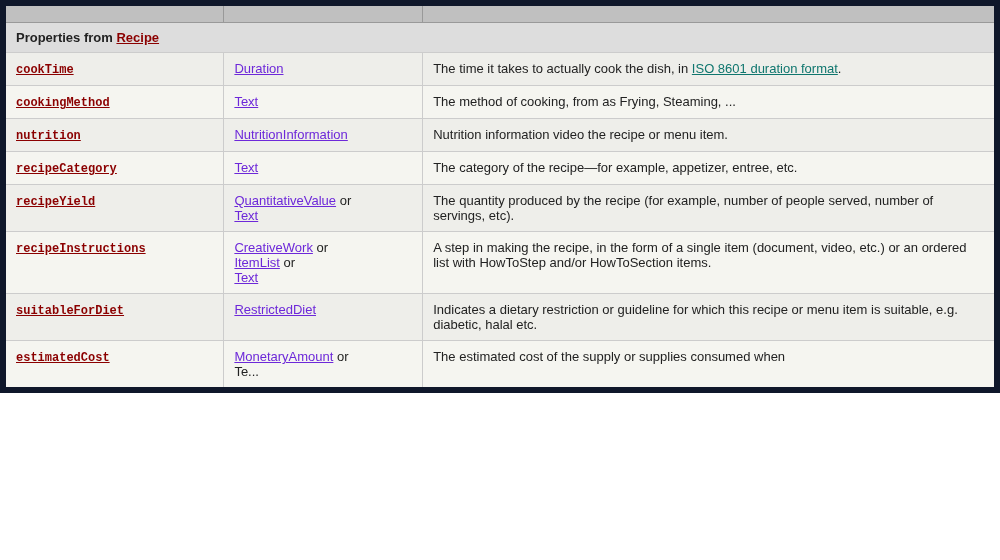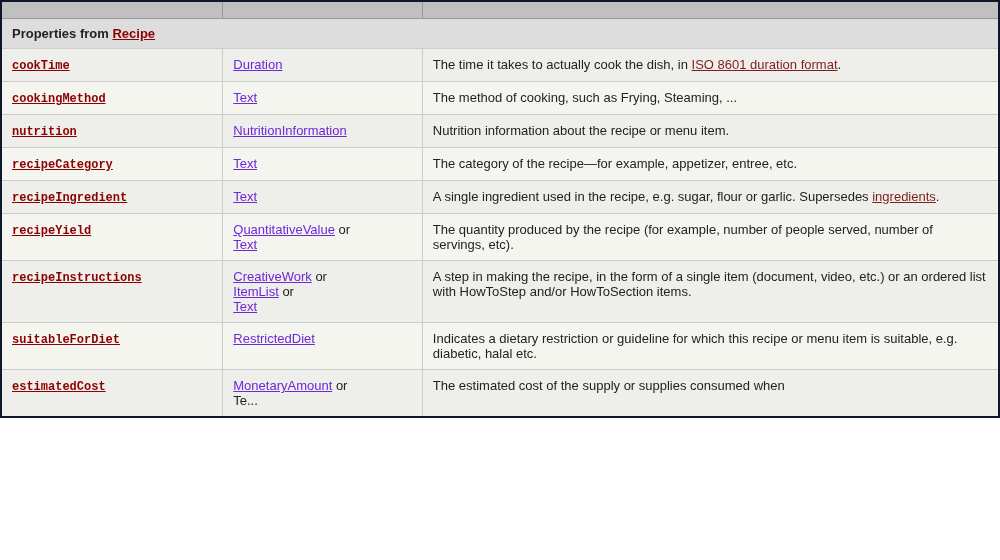--- a/index.html
+++ b/index.html
@@ -6,21 +6,21 @@
     body {
       font-family: Arial, sans-serif;
       font-size: 13px;
       background: #fff;
       color: #222;
       width: 1000px;
     }
     table {
       width: 100%;
       border-collapse: collapse;
-      border: 2px solid #0f172a;
+      border: 6px solid #0f172a;
     }
     th {
       background: #c0c0c0;
       border: 1px solid #999;
       padding: 8px 10px;
       text-align: left;
       font-weight: bold;
       font-size: 14px;
     }
     td {
@@ -47,21 +47,21 @@
       color: #8b0000;
       text-decoration: underline;
       font-size: 12px;
     }
     .type-link {
       color: #6d28d9;
       text-decoration: underline;
       cursor: pointer;
     }
     .desc-link {
-      color: #7f1d1d;
+      color: #0f766e;
       cursor: pointer;
     }
     .section-link {
       color: #8b0000;
       text-decoration: underline;
       font-weight: bold;
     }
     td:first-child {
       width: 200px;
     }
@@ -88,36 +88,31 @@
         <td colspan="3"><span>Properties from </span><a class="section-link" href="#">Recipe</a></td>
       </tr>
       <tr class="data-row">
         <td><a class="prop-name" href="#">cookTime</a></td>
         <td><a class="type-link" href="#">Duration</a></td>
         <td>The time it takes to actually cook the dish, in <a class="desc-link" href="#">ISO 8601 duration format</a>.</td>
       </tr>
       <tr class="data-row">
         <td><a class="prop-name" href="#">cookingMethod</a></td>
         <td><a class="type-link" href="#">Text</a></td>
-        <td>The method of cooking, such as Frying, Steaming, ...</td>
+        <td>The method of cooking, from as Frying, Steaming, ...</td>
       </tr>
       <tr class="data-row">
         <td><a class="prop-name" href="#">nutrition</a></td>
         <td><a class="type-link" href="#">NutritionInformation</a></td>
-        <td>Nutrition information about the recipe or menu item.</td>
+        <td>Nutrition information video the recipe or menu item.</td>
       </tr>
       <tr class="data-row">
         <td><a class="prop-name" href="#">recipeCategory</a></td>
         <td><a class="type-link" href="#">Text</a></td>
         <td>The category of the recipe—for example, appetizer, entree, etc.</td>
-      </tr>
-      <tr class="data-row">
-        <td><a class="prop-name" href="#">recipeIngredient</a></td>
-        <td><a class="type-link" href="#">Text</a></td>
-        <td>A single ingredient used in the recipe, e.g. sugar, flour or garlic. Supersedes <a class="desc-link" href="#">ingredients</a>.</td>
       </tr>
       <tr class="data-row">
         <td><a class="prop-name" href="#">recipeYield</a></td>
         <td><a class="type-link" href="#">QuantitativeValue</a><span> or </span><br><a class="type-link" href="#">Text</a></td>
         <td>The quantity produced by the recipe (for example, number of people served, number of servings, etc).</td>
       </tr>
       <tr class="data-row">
         <td><a class="prop-name" href="#">recipeInstructions</a></td>
         <td><a class="type-link" href="#">CreativeWork</a><span> or </span><br><a class="type-link" href="#">ItemList</a><span> or </span><br><a class="type-link" href="#">Text</a></td>
         <td>A step in making the recipe, in the form of a single item (document, video, etc.) or an ordered list with HowToStep and/or HowToSection items.</td>

